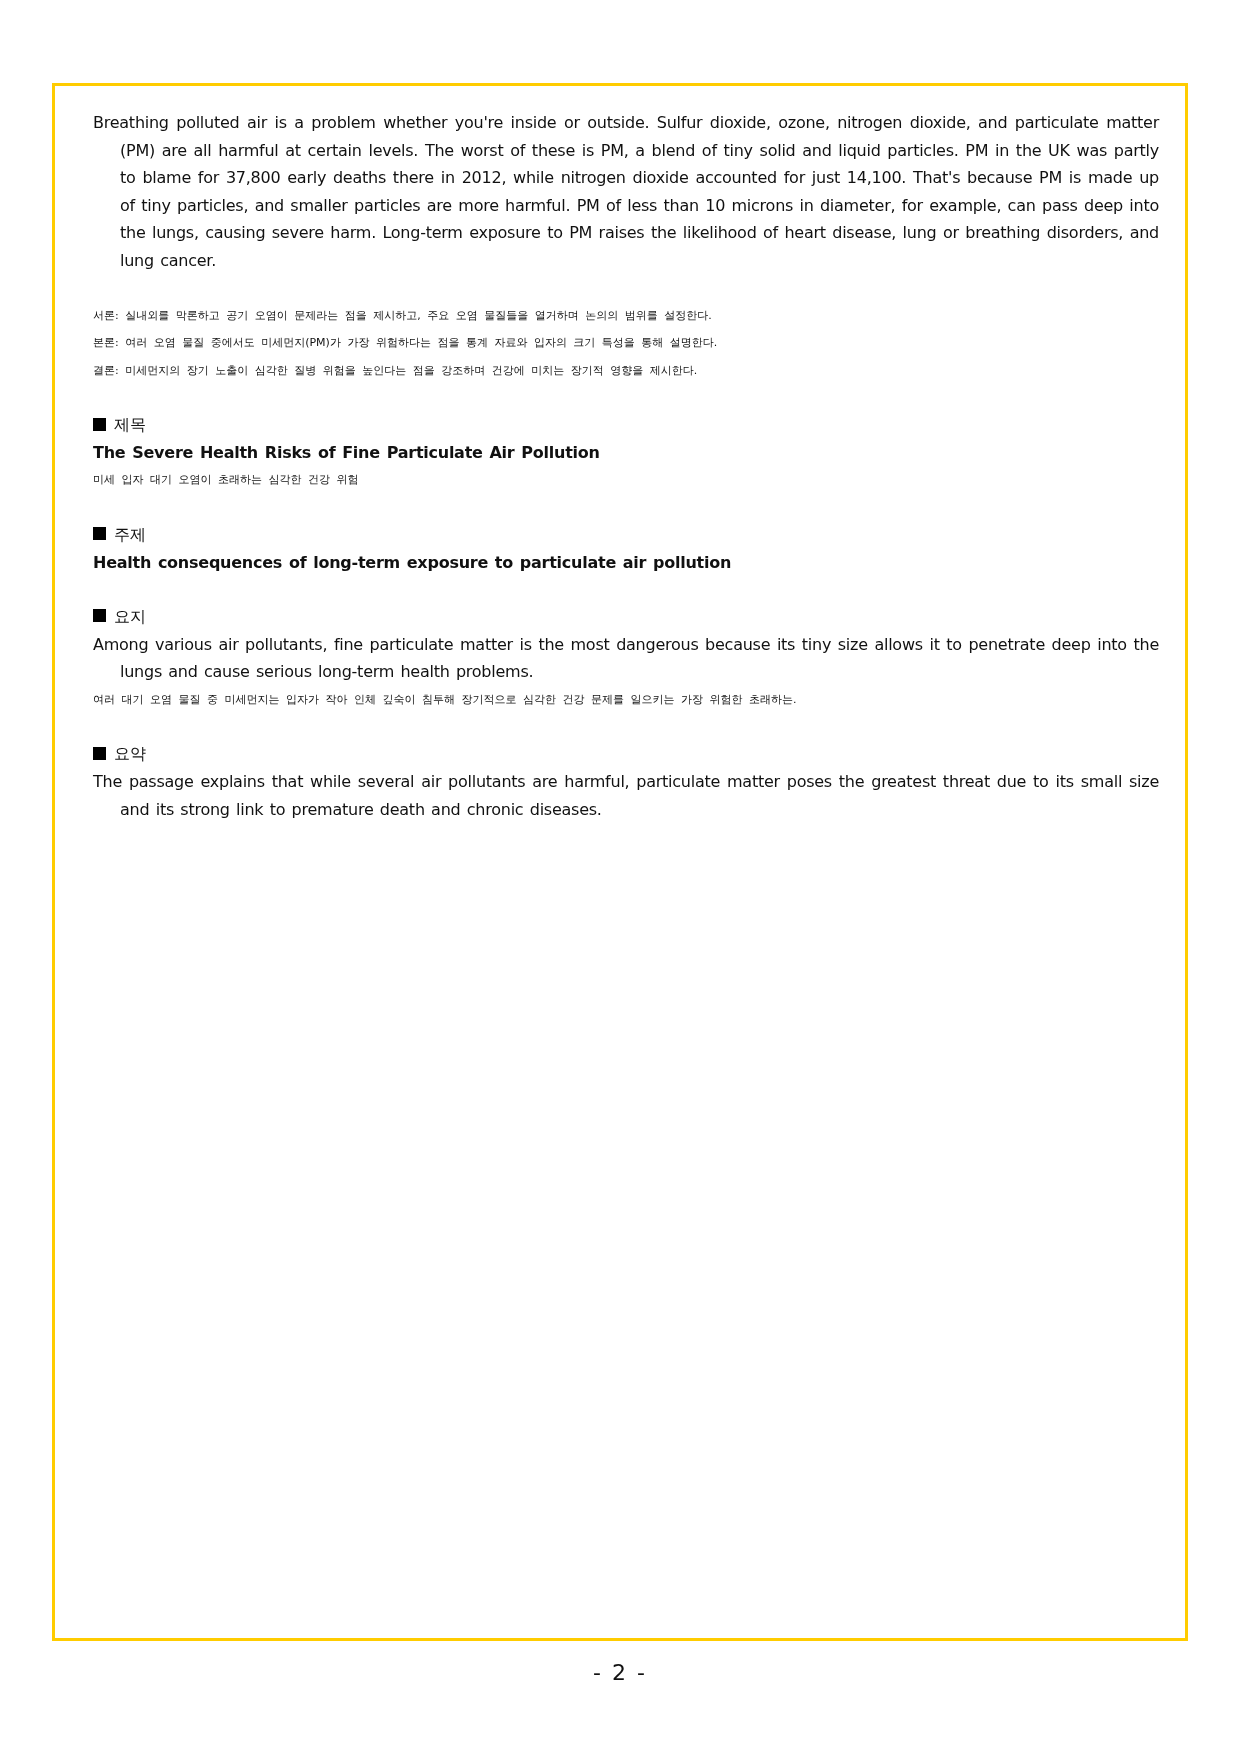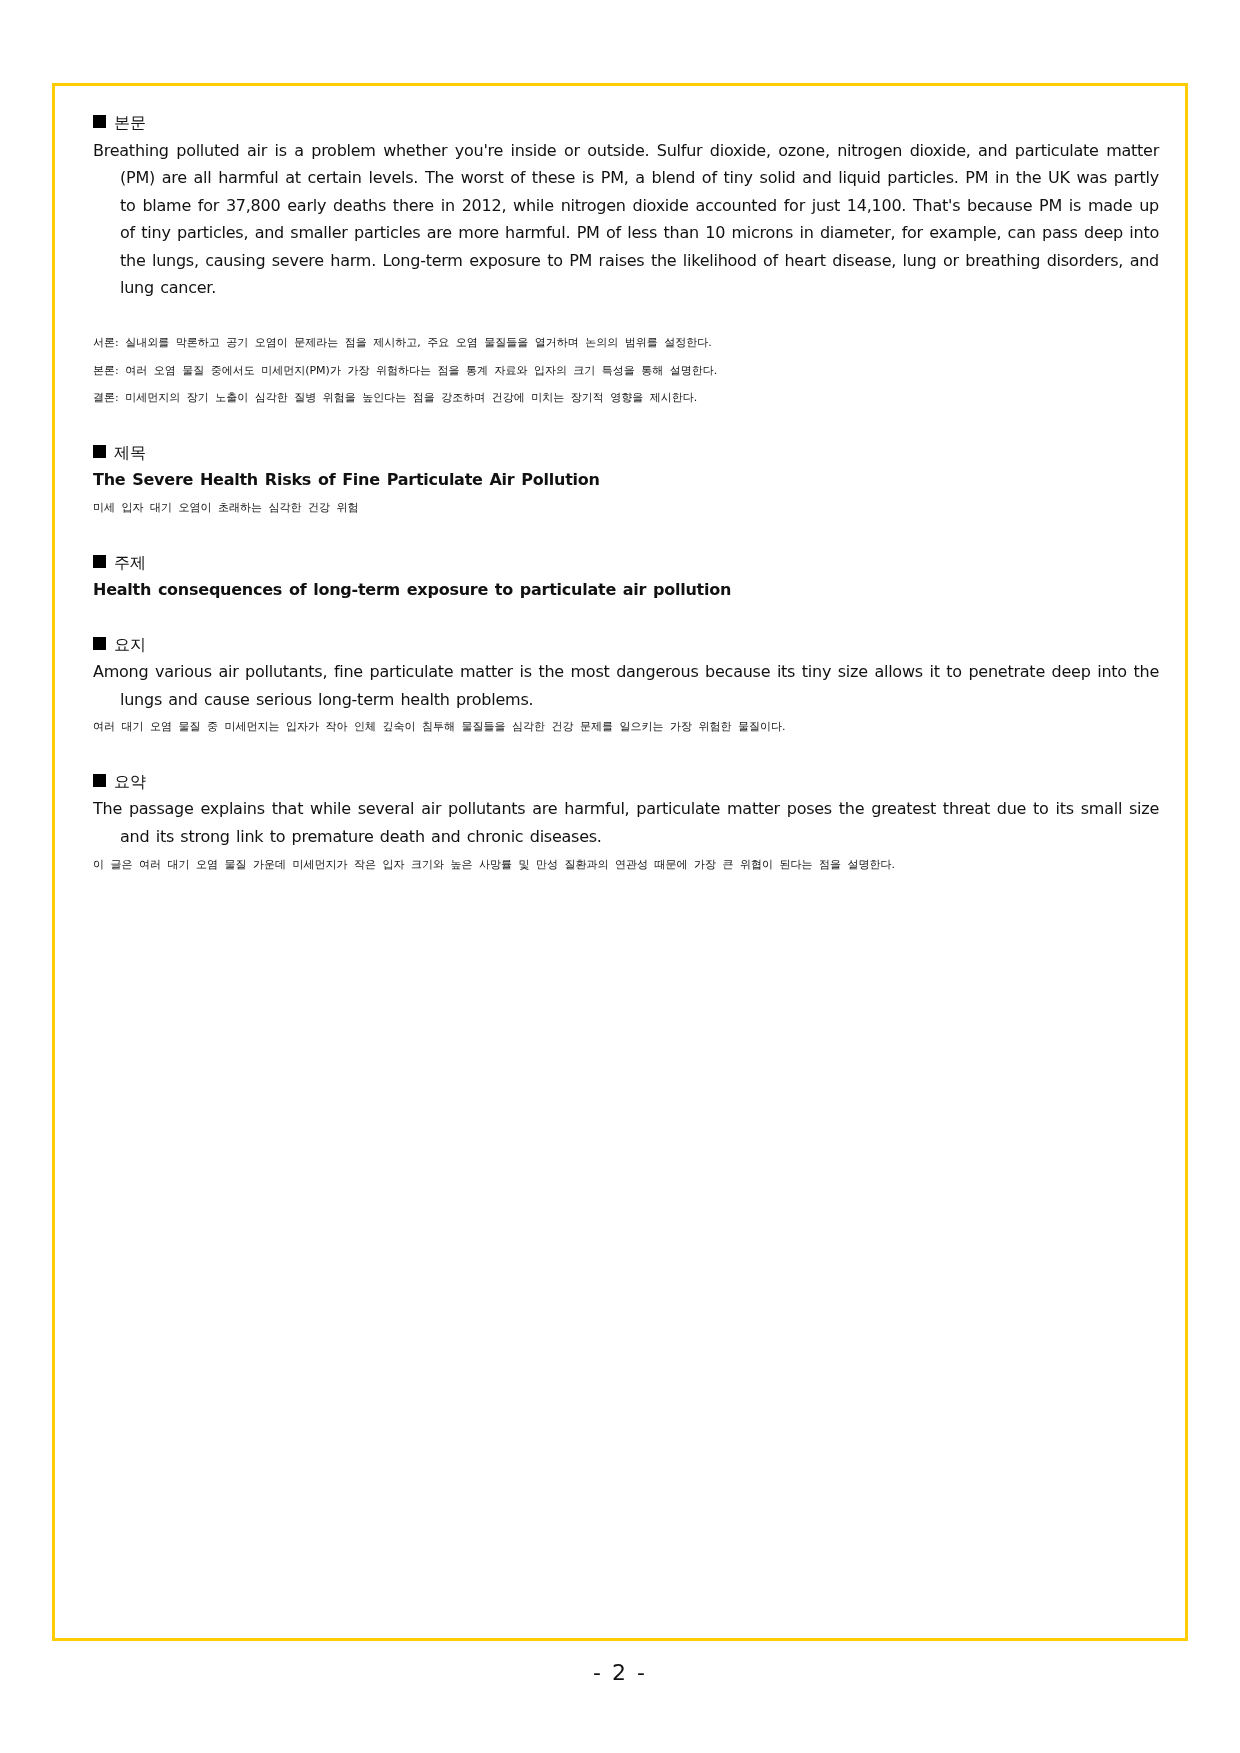--- a/index.html
+++ b/index.html
@@ -94,24 +94,20 @@
     }
   </style>
 </head>
 <body>
 
 <div class="frame"></div>
 
 <div class="content">
 
   <div class="section">
-    <div class="section-header">
-      <span class="sq"></span>
-      <span>본문</span>
-    </div>
     <p class="en">Breathing polluted air is a problem whether you're inside or outside. Sulfur dioxide, ozone, nitrogen dioxide, and particulate matter (PM) are all harmful at certain levels. The worst of these is PM, a blend of tiny solid and liquid particles. PM in the UK was partly to blame for 37,800 early deaths there in 2012, while nitrogen dioxide accounted for just 14,100. That's because PM is made up of tiny particles, and smaller particles are more harmful. PM of less than 10 microns in diameter, for example, can pass deep into the lungs, causing severe harm. Long-term exposure to PM raises the likelihood of heart disease, lung or breathing disorders, and lung cancer.</p>
   </div>
 
   <div class="section">
     <p class="ko flat">서론: 실내외를 막론하고 공기 오염이 문제라는 점을 제시하고, 주요 오염 물질들을 열거하며 논의의 범위를 설정한다.</p>
     <p class="ko flat">본론: 여러 오염 물질 중에서도 미세먼지(PM)가 가장 위험하다는 점을 통계 자료와 입자의 크기 특성을 통해 설명한다.</p>
     <p class="ko flat">결론: 미세먼지의 장기 노출이 심각한 질병 위험을 높인다는 점을 강조하며 건강에 미치는 장기적 영향을 제시한다.</p>
   </div>
 
   <div class="section">
@@ -130,27 +126,26 @@
     </div>
     <p class="en flat">Health consequences of long-term exposure to particulate air pollution</p>
   </div>
 
   <div class="section">
     <div class="section-header">
       <span class="sq"></span>
       <span>요지</span>
     </div>
     <p class="en">Among various air pollutants, fine particulate matter is the most dangerous because its tiny size allows it to penetrate deep into the lungs and cause serious long-term health problems.</p>
-    <p class="ko">여러 대기 오염 물질 중 미세먼지는 입자가 작아 인체 깊숙이 침투해 물질들을 심각한 건강 문제를 일으키는 가장 위험한 물질이다.</p>
+    <p class="ko">여러 대기 오염 물질 중 미세먼지는 입자가 작아 인체 깊숙이 침투해 장기적으로 심각한 건강 문제를 일으키는 가장 위험한 초래하는.</p>
   </div>
 
   <div class="section">
     <div class="section-header">
       <span class="sq"></span>
       <span>요약</span>
     </div>
     <p class="en">The passage explains that while several air pollutants are harmful, particulate matter poses the greatest threat due to its small size and its strong link to premature death and chronic diseases.</p>
-    <p class="ko">이 글은 여러 대기 오염 물질 가운데 미세먼지가 작은 입자 크기와 높은 사망률 및 만성 질환과의 연관성 때문에 가장 큰 위협이 된다는 점을 설명한다.</p>
   </div>
 
 </div>
 
 <div class="page-number">- 2 -</div>
 
 </body></html>

